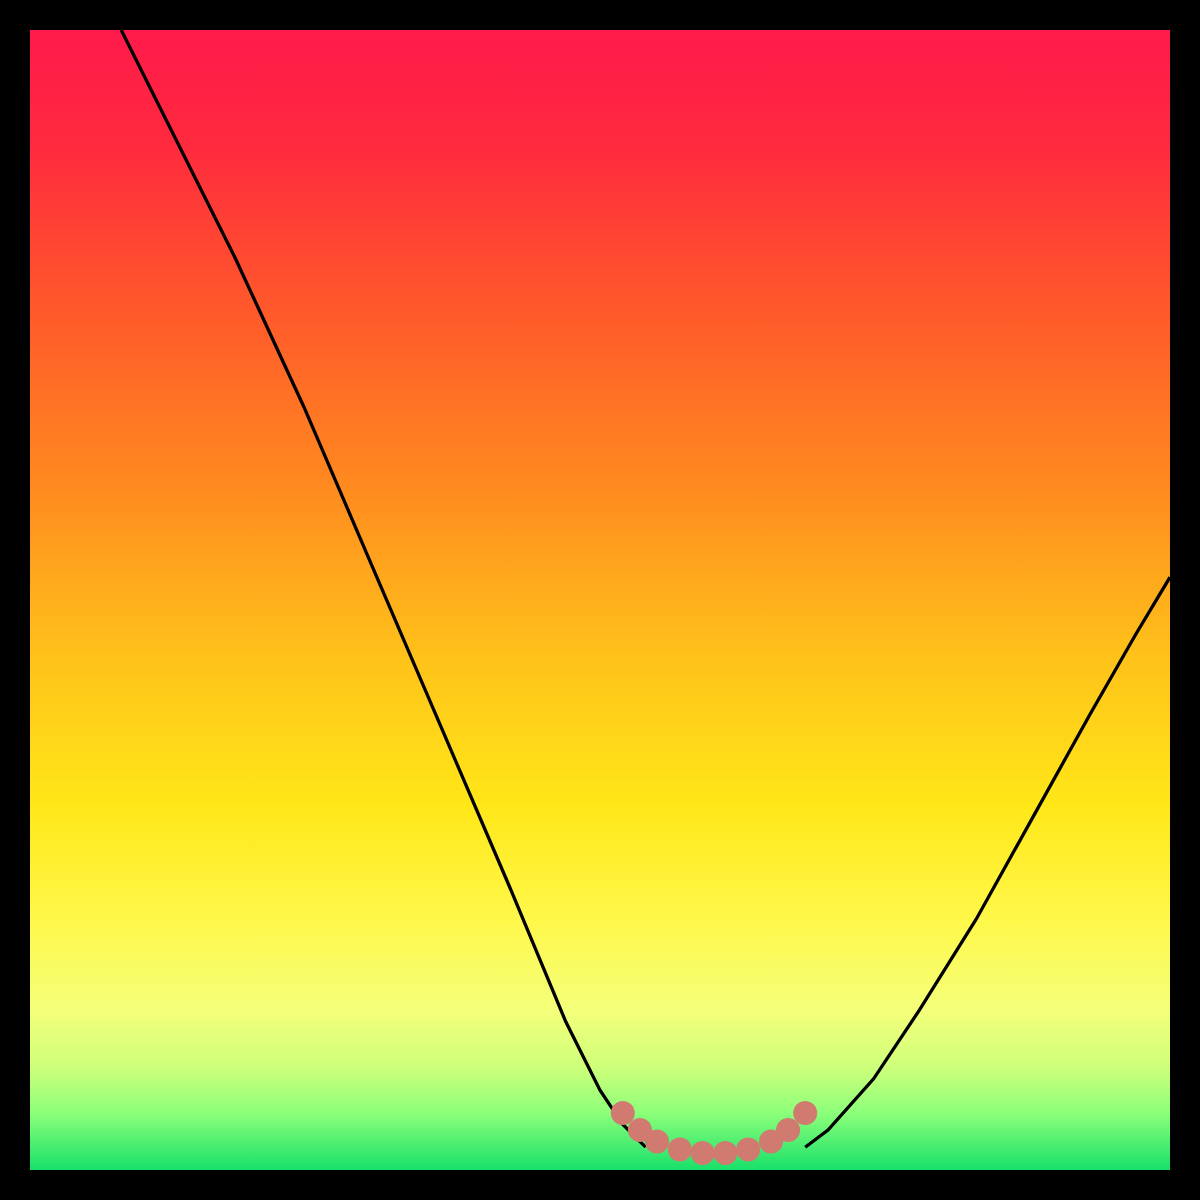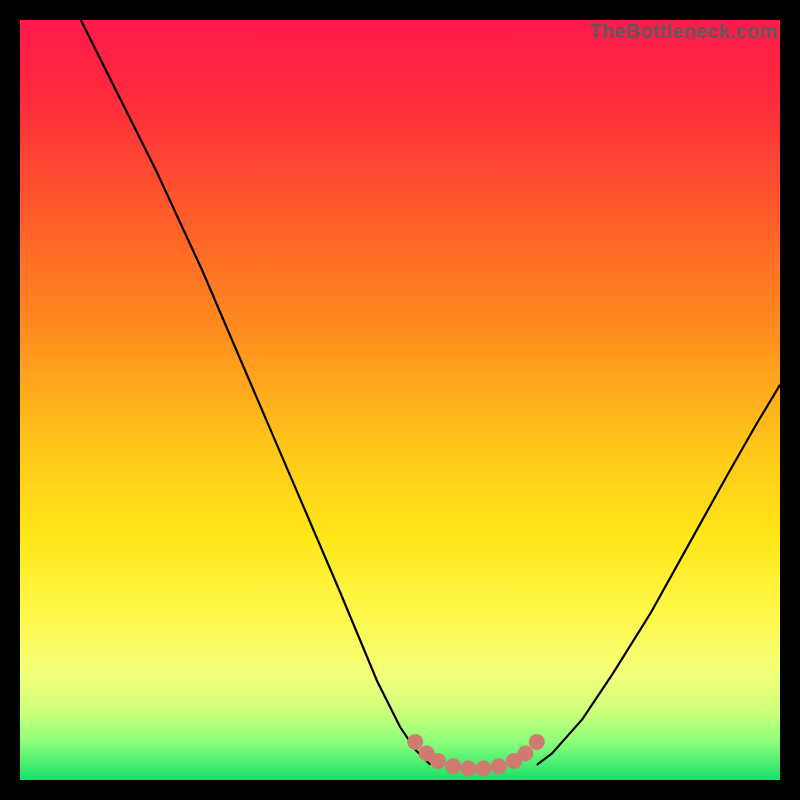--- a/index.html
+++ b/index.html
@@ -65,14 +65,13 @@
         <circle cx="418.00" cy="741.00" r="8" fill="#d07a70"></circle>
         <circle cx="433.20" cy="746.32" r="8" fill="#d07a70"></circle>
         <circle cx="448.40" cy="748.60" r="8" fill="#d07a70"></circle>
         <circle cx="463.60" cy="748.60" r="8" fill="#d07a70"></circle>
         <circle cx="478.80" cy="746.32" r="8" fill="#d07a70"></circle>
         <circle cx="494.00" cy="741.00" r="8" fill="#d07a70"></circle>
         <circle cx="505.40" cy="733.40" r="8" fill="#d07a70"></circle>
         <circle cx="516.80" cy="722.00" r="8" fill="#d07a70"></circle>
       </g>
   </svg>
-  <div class="watermark">TheBottleneck.com</div>
 </div>
 
 </body></html>

